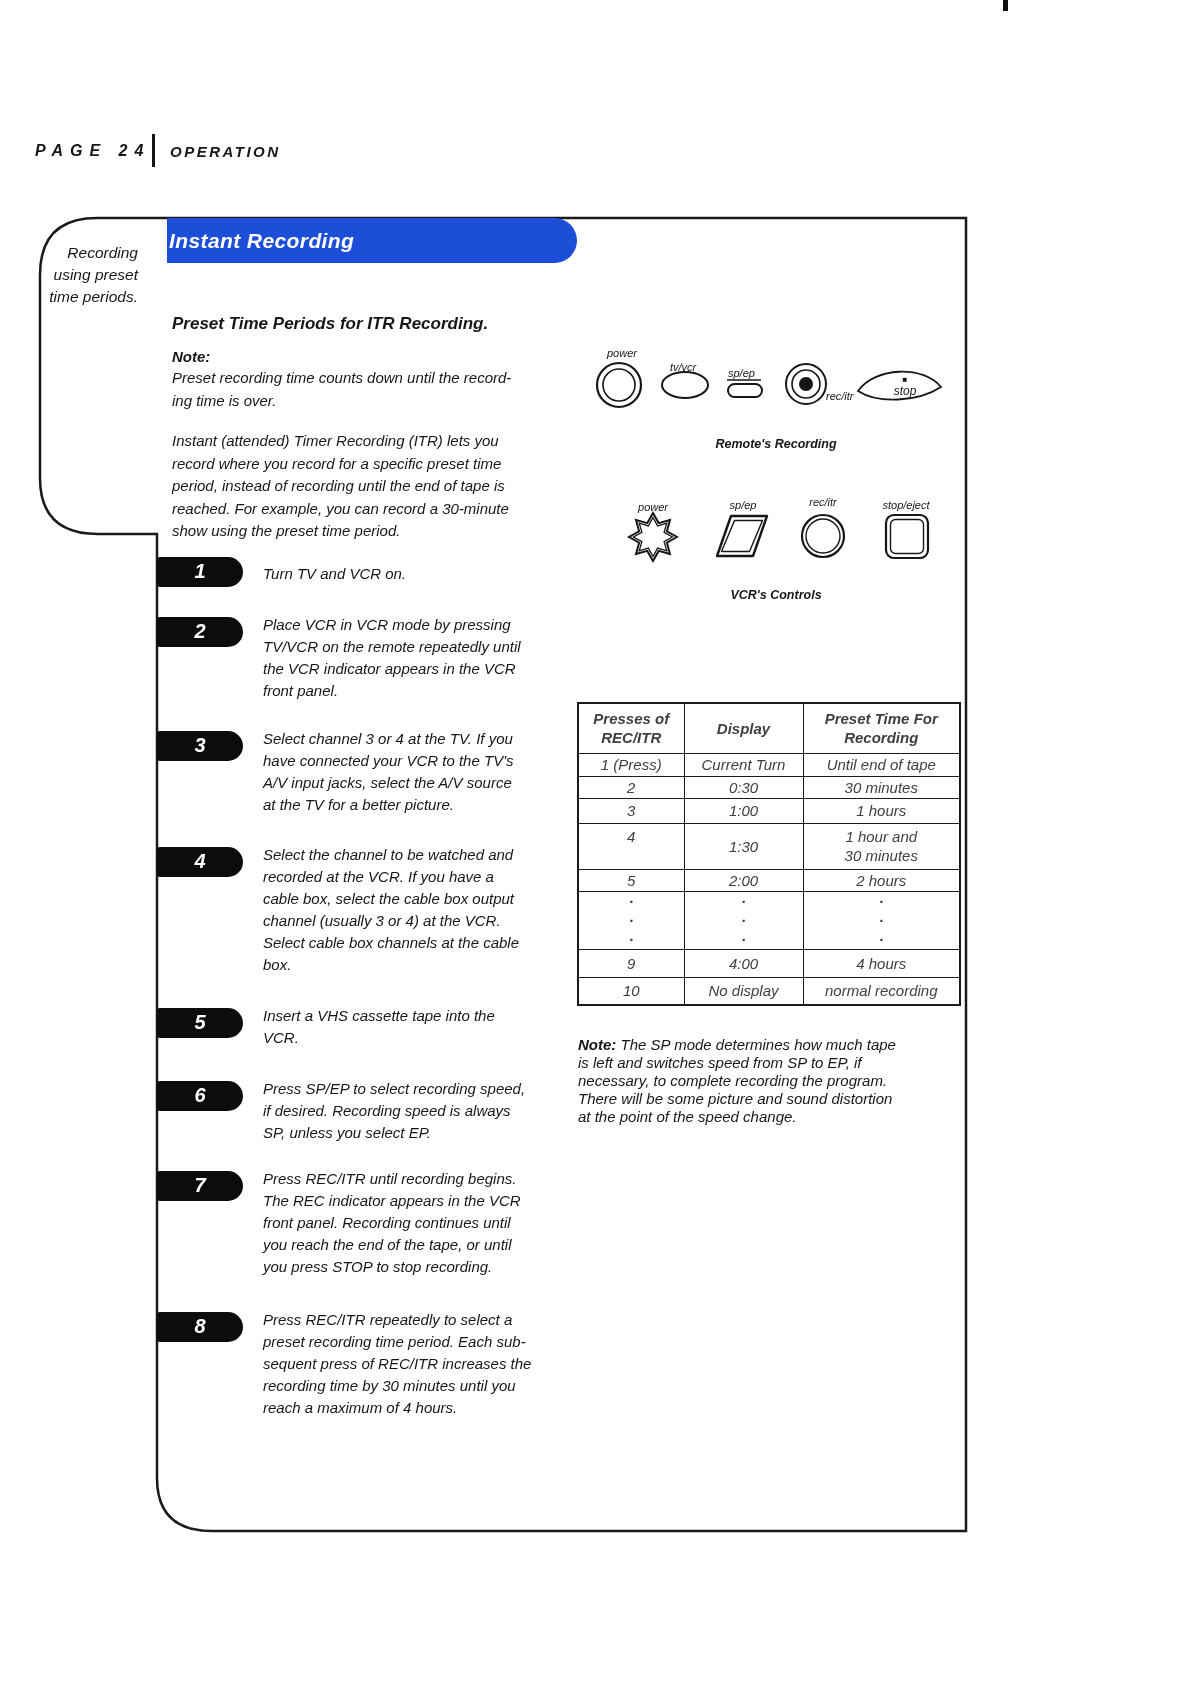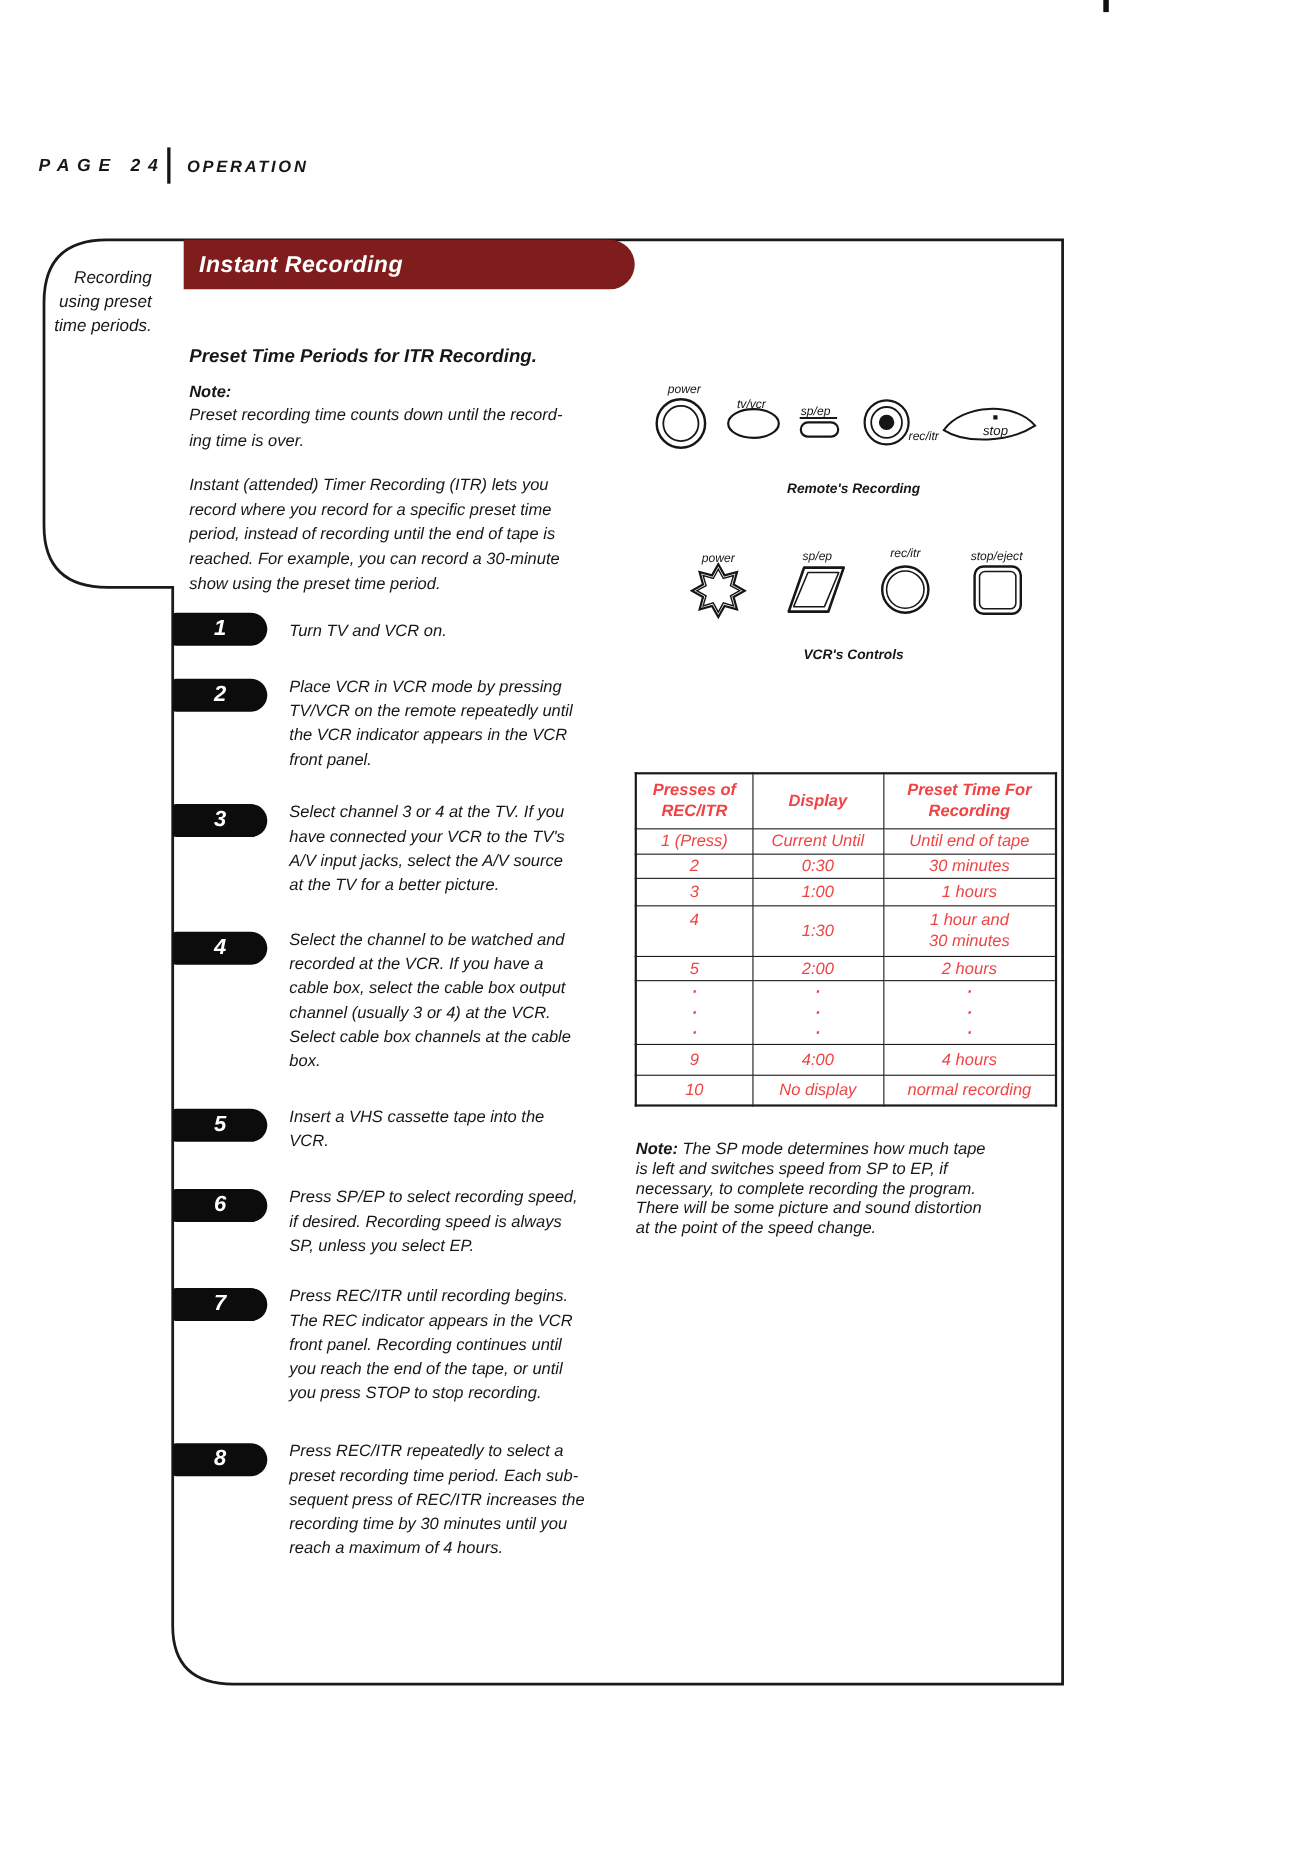--- a/index.html
+++ b/index.html
@@ -6,40 +6,40 @@
   .page{position:relative;width:1190px;height:1682px;background:#ffffff;overflow:hidden;
         font-family:"Liberation Sans","DejaVu Sans",sans-serif;color:#171717;font-style:italic;}
   .abs{position:absolute;}
   .pre{white-space:pre-line;}
   
   .pg-label{font-size:16px;font-weight:bold;letter-spacing:7px;}
   .hdr-bar{width:3px;height:33px;background:#151515;}
   .hdr-section{font-size:15px;font-weight:bold;letter-spacing:2.5px;}
   .tick{width:5px;height:11px;background:#111;}
   
-  .banner{background:#7f1d1d;border-radius:0 24px 24px 0;color:#fff;
+  .banner{background:#1d4ed8;border-radius:0 24px 24px 0;color:#fff;
           font-size:21px;font-weight:600;letter-spacing:.4px;
-          line-height:45px;padding-left:14px;box-sizing:border-box;}
+          line-height:45px;padding-left:2px;box-sizing:border-box;}
   
   .side-note{font-size:15.5px;line-height:22px;text-align:right;}
   
   .h2{font-size:17px;font-weight:bold;}
   .body-txt{font-size:15px;line-height:22.5px;}
   .bold{font-weight:bold;}
   
   .step{position:absolute;left:157px;}
   .pill{position:absolute;left:0;top:0;width:86px;height:30px;background:#0c0c0c;
         border-radius:3px 15px 15px 3px;color:#fff;font-size:20px;font-weight:bold;
         text-align:center;line-height:29px;}
   .step-txt{position:absolute;left:106px;top:-3px;width:300px;font-size:15px;line-height:22px;}
   
   .ctl-caption{font-size:12.5px;font-weight:bold;text-align:center;}
   svg text{font-family:"Liberation Sans","DejaVu Sans",sans-serif;fill:#161616;}
   
-  table.itr{border-collapse:collapse;table-layout:fixed;font-size:15px;color:#ef4444;}
+  table.itr{border-collapse:collapse;table-layout:fixed;font-size:15px;color:#404040;}
   table.itr td,table.itr th{border:1.5px solid #1a1a1a;padding:0 4px;box-sizing:border-box;
         text-align:center;vertical-align:middle;line-height:19px;}
   table.itr{border:2.5px solid #1a1a1a;}
   table.itr th{font-weight:bold;white-space:pre-line;}
   td.c1{text-align:left;padding-left:18px;}
   td.dots{white-space:pre-line;line-height:12px;font-size:15px;font-weight:bold;padding:4px 0;}
   td.two-line{white-space:pre-line;}
   
   .note-block{font-size:15px;line-height:18px;width:392px;}
 </style>
@@ -193,21 +193,21 @@
     <tbody>
         <tr style="height:50px">
       <th>Presses of
 REC/ITR</th>
       <th>Display</th>
       <th>Preset Time For
 Recording</th>
     </tr>
     <tr style="height:23px">
       <td class="c1">1 (Press)</td>
-      <td>Current Until</td>
+      <td>Current Turn</td>
       <td>Until end of tape</td>
     </tr>
     <tr style="height:22px">
       <td class="c1">2</td>
       <td>0:30</td>
       <td>30 minutes</td>
     </tr>
     <tr style="height:25px">
       <td class="c1">3</td>
       <td>1:00</td>

